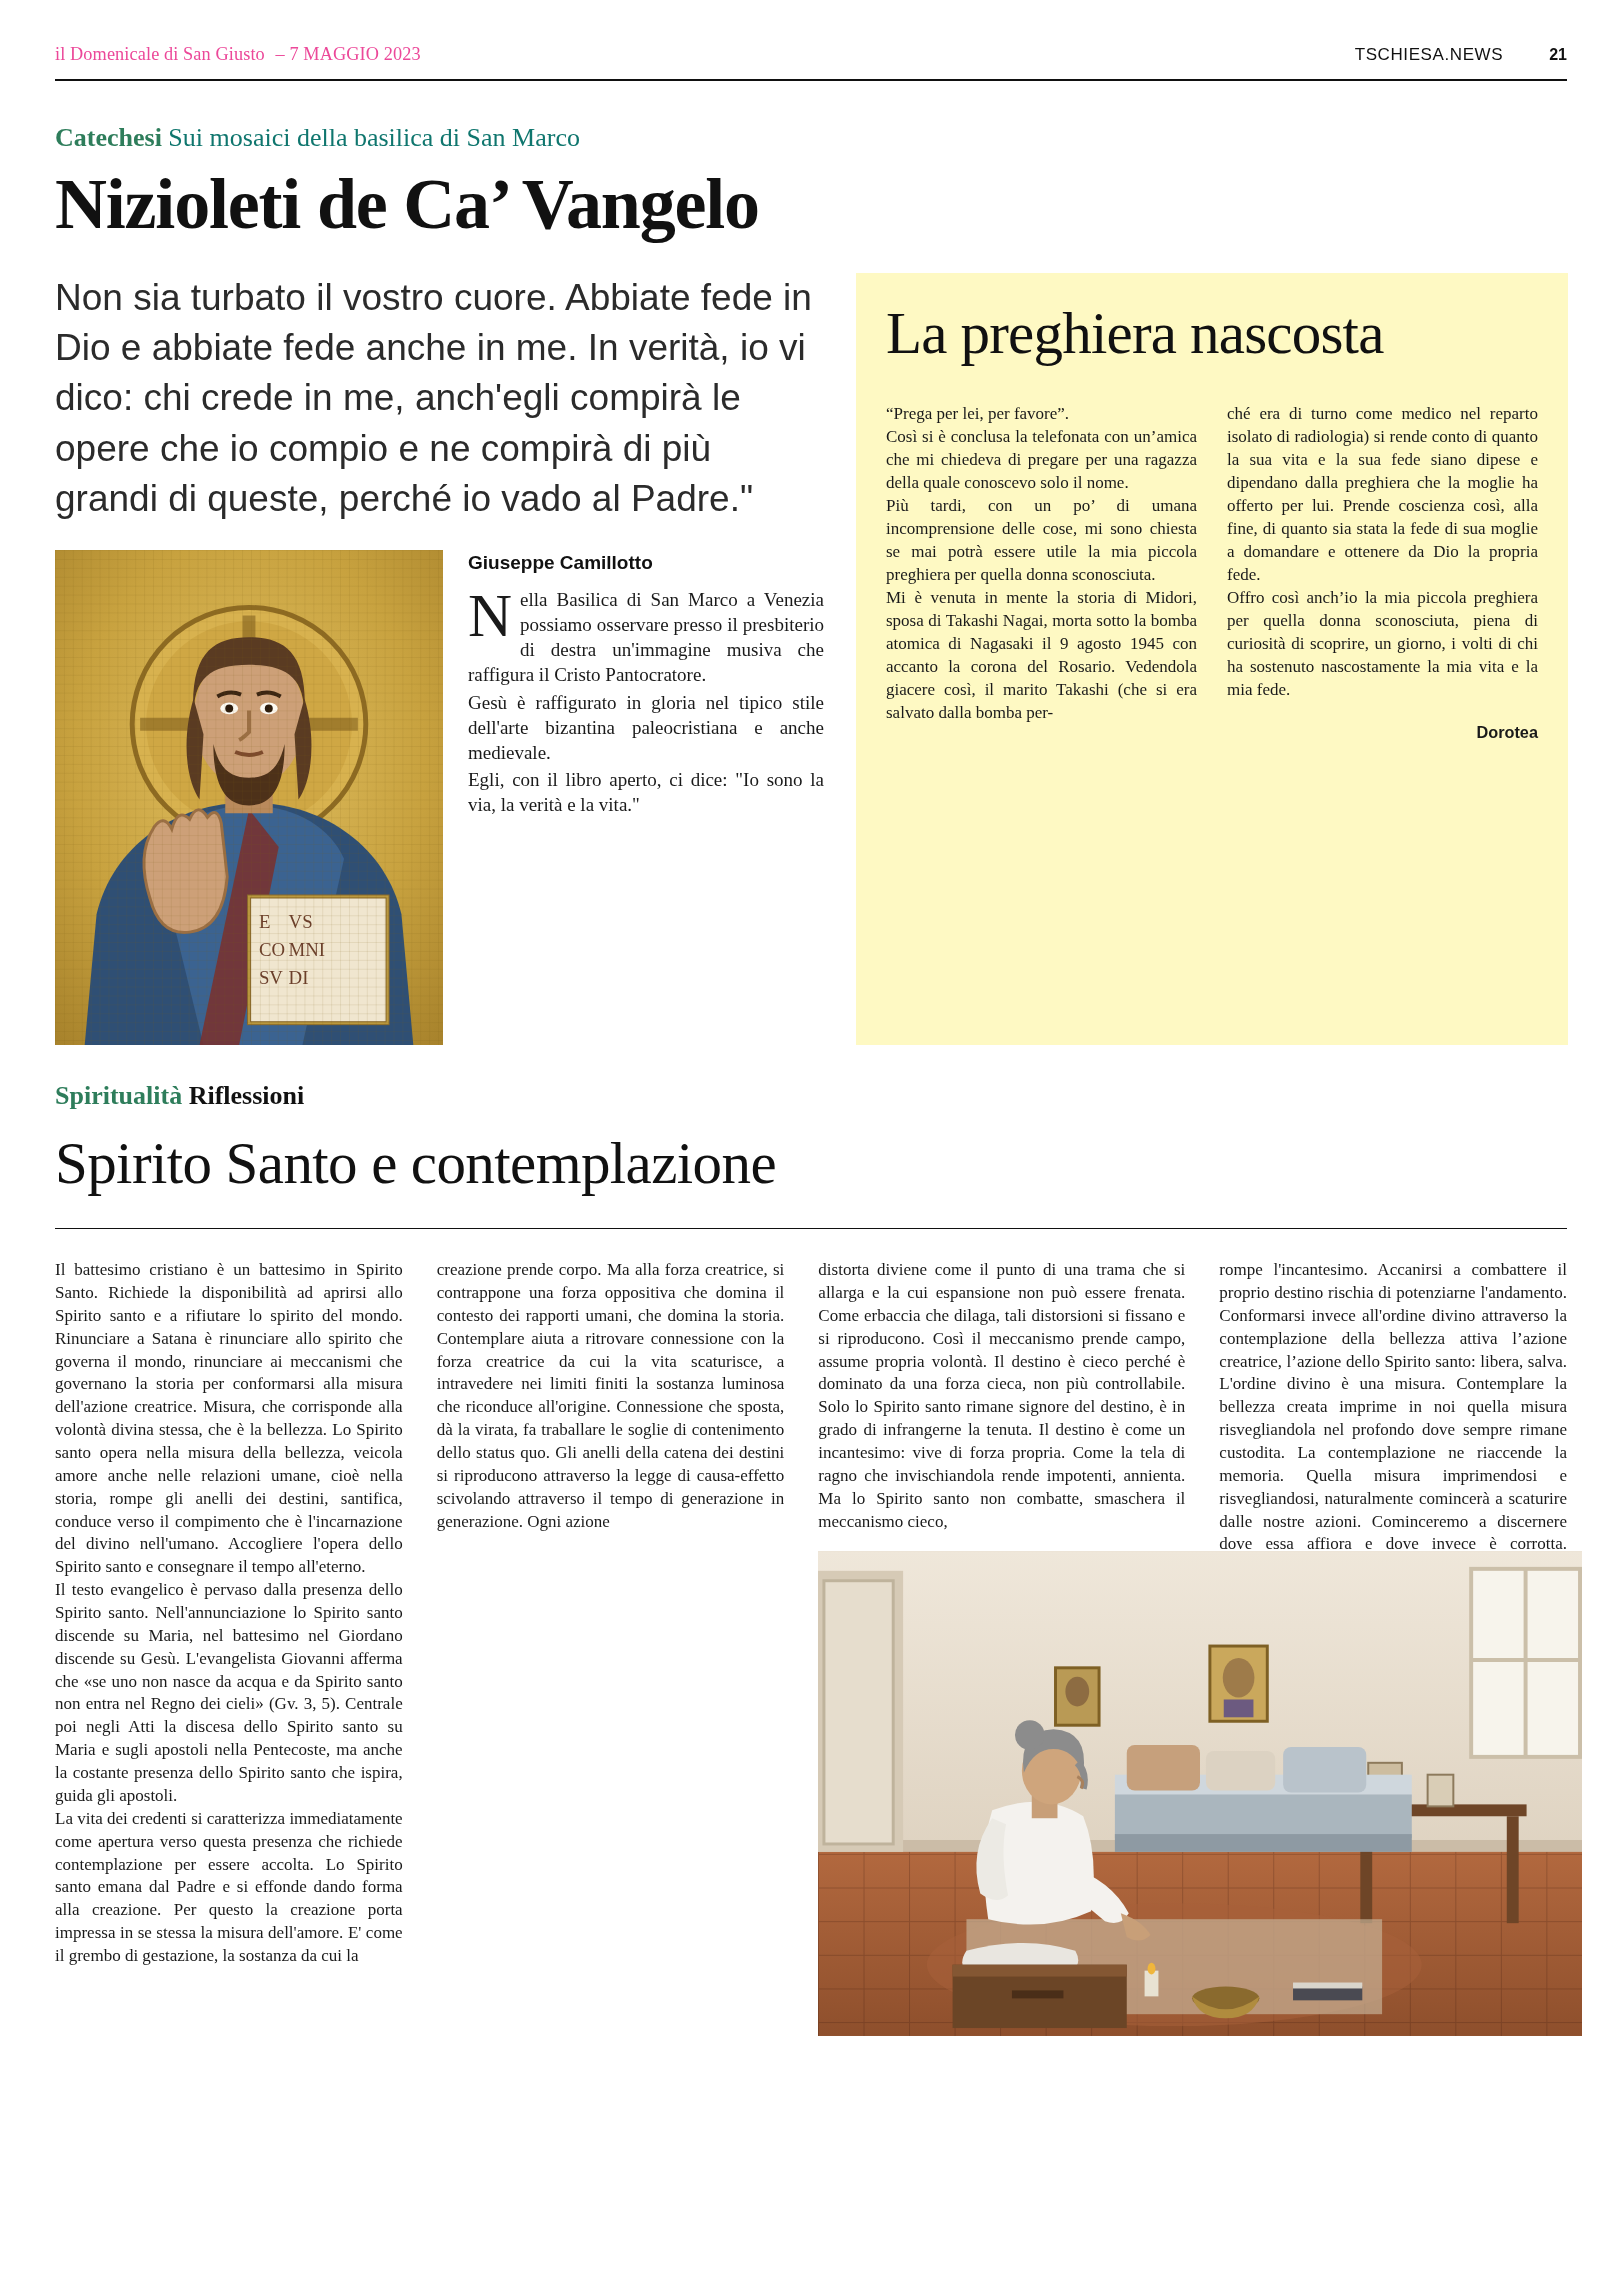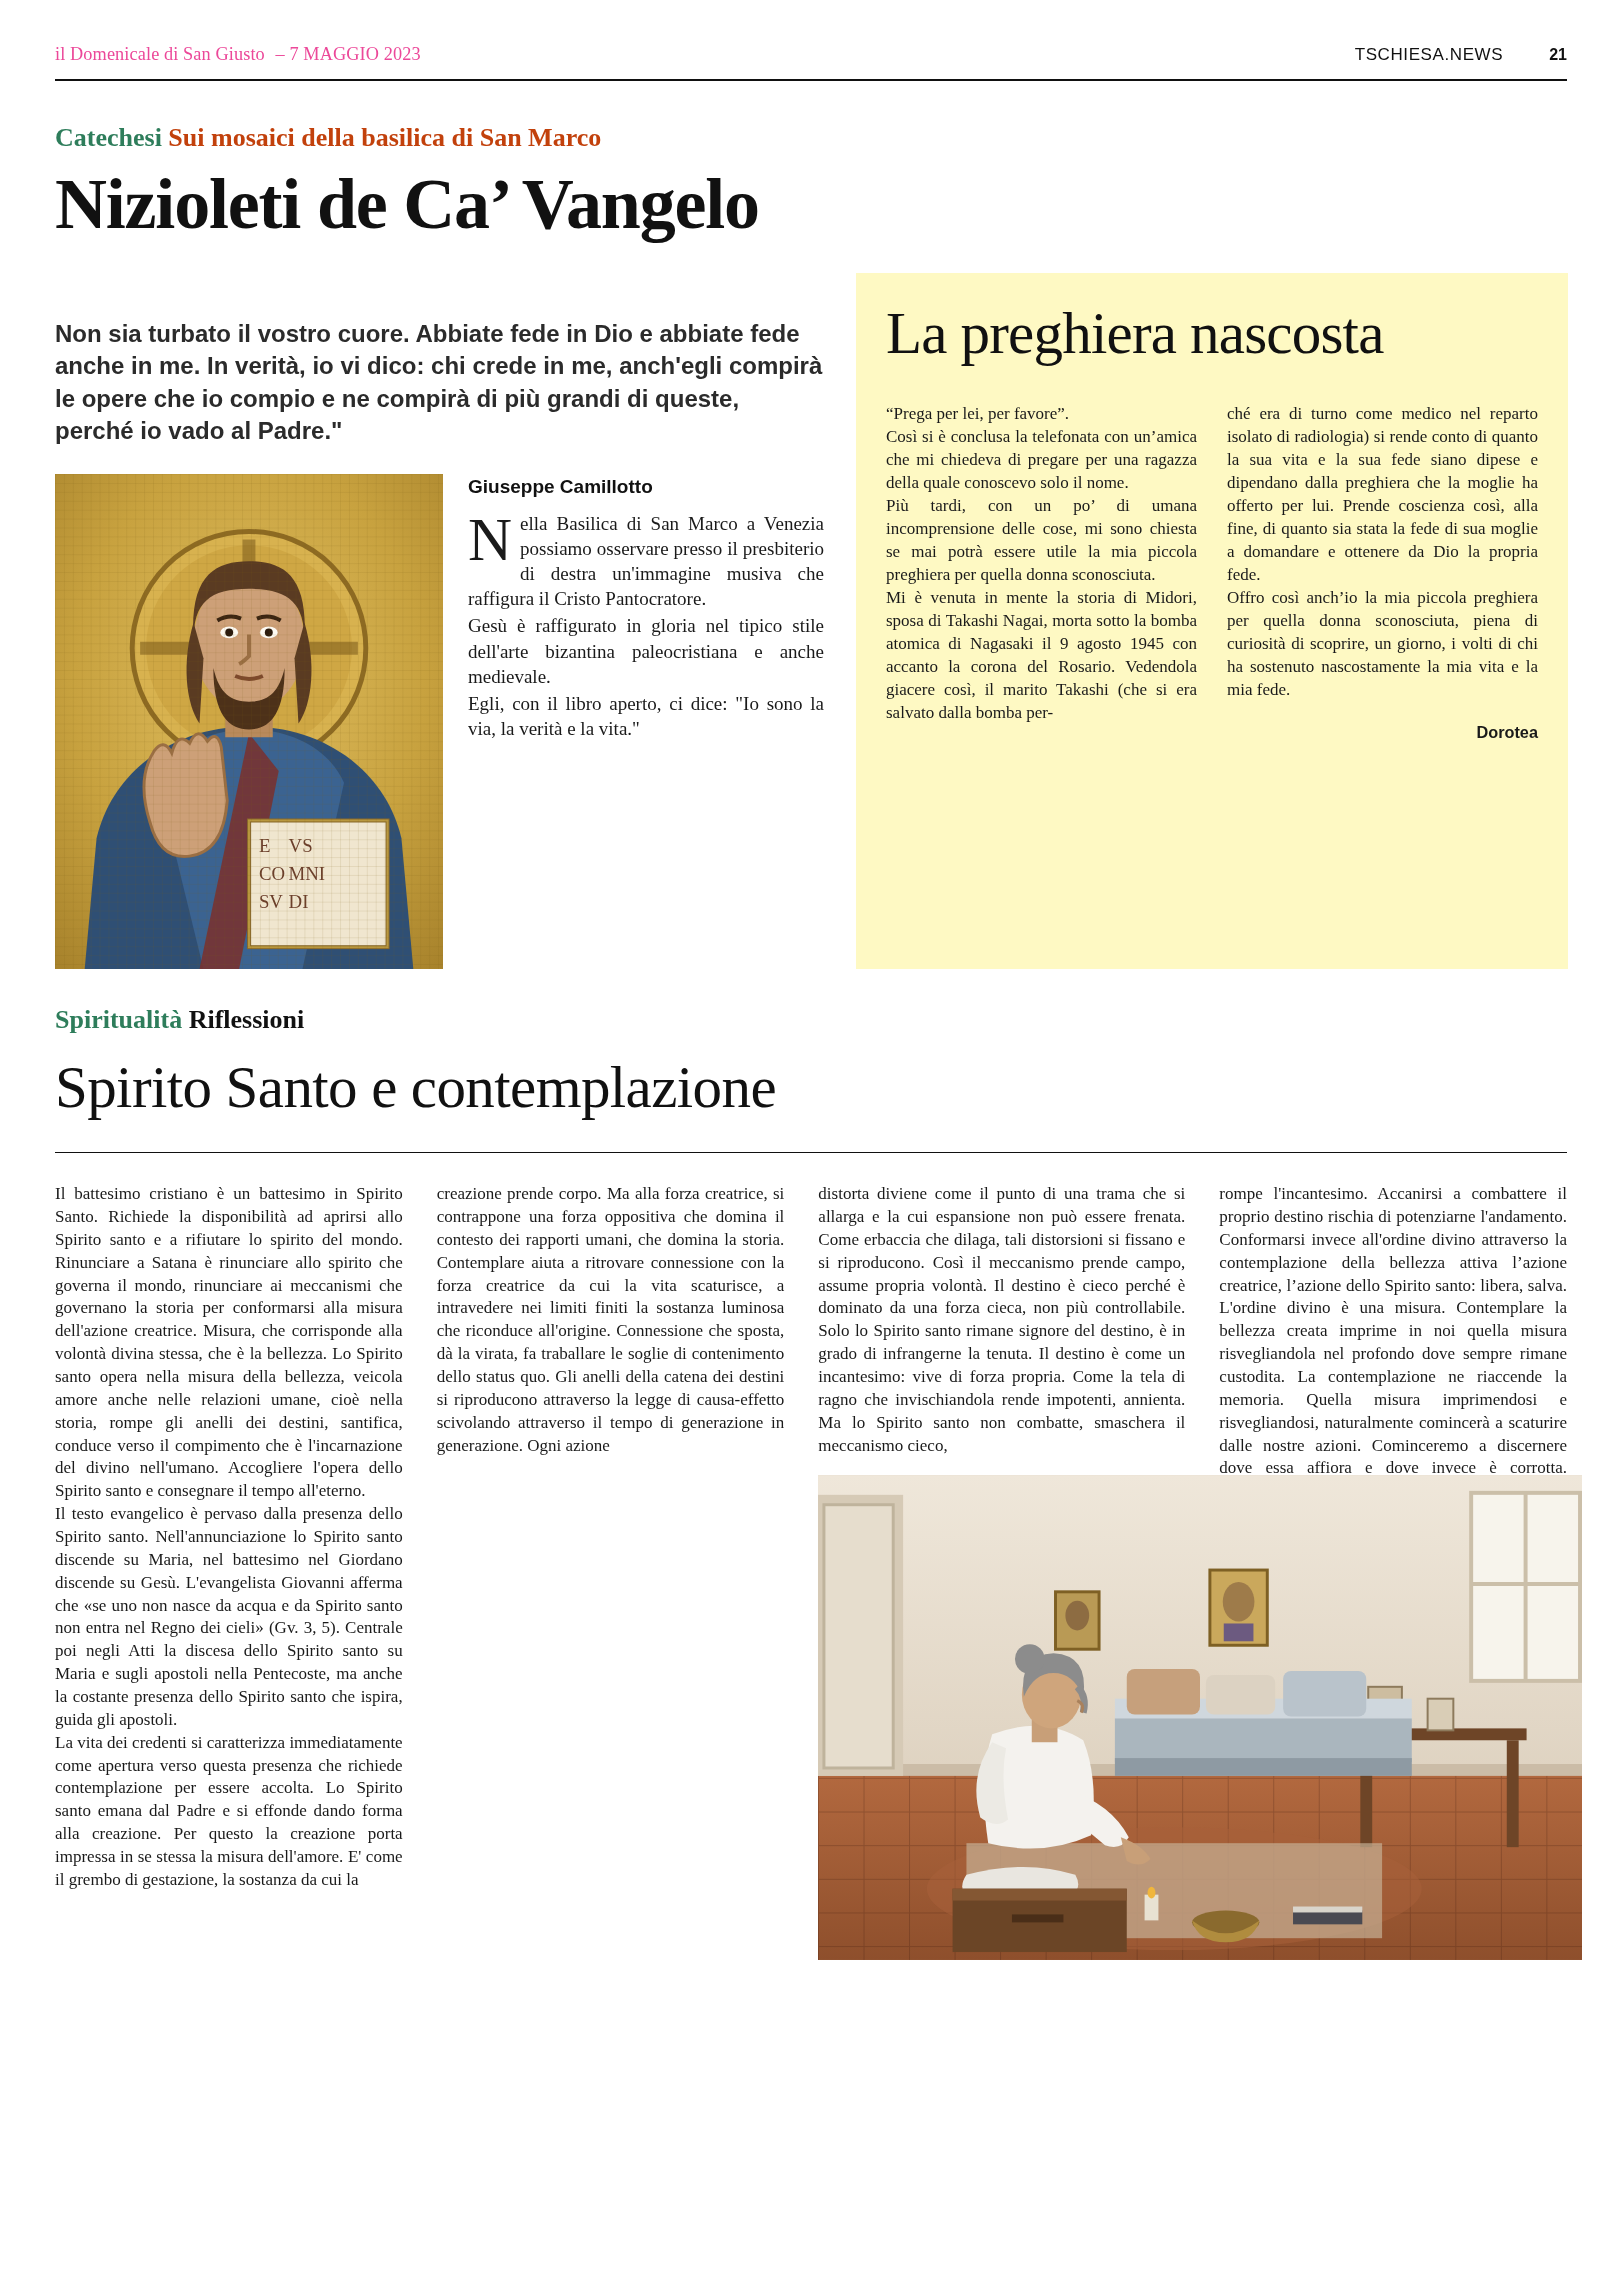--- a/index.html
+++ b/index.html
@@ -17,34 +17,34 @@
   .masthead { display:flex; align-items:baseline; justify-content:space-between;
     border-bottom:2.5px solid #111; padding-bottom:14px; }
   .masthead-left { font-family:"Liberation Serif", serif; font-size:18.3px; letter-spacing:0.1px; color:#ec4899; }
   .masthead-right { display:flex; align-items:baseline; gap:22px; }
   .masthead-site { font-family:"Liberation Sans", sans-serif; font-size:17px; letter-spacing:0.6px; color:#111; }
   .masthead-page { font-family:"Liberation Sans", sans-serif; font-size:16px; font-weight:bold; color:#111;margin-left:24px; }
 
   
   .kicker { margin-top:42px; font-size:26px; }
   .kicker .rubric { color:#2e7d5b; font-weight:bold; font-style:normal; }
-  .kicker .rubric-sub { color:#c2410c; font-weight:bold;margin-top:20px; }
+  .kicker .rubric-sub { color:#0f766e; font-weight:normal;margin-top:20px; }
   h1.headline {
     font-size:72px; font-weight:bold; letter-spacing:-1.2px;
     margin:14px 0 0 0; line-height:1.05; color:#111;
   }
 
   
   .hero { display:flex; gap:32px; margin-top:30px; }
   .hero-left { width:792px; }
   .hero-right { width:721px; background:#fef9c3; padding:26px 30px 30px 30px; }
 
   .pull {
     font-family:"Liberation Sans", sans-serif;
-    font-size:24px; line-height:1.36; color:#2b2b2b; font-weight:700;margin-top:45px;
+    font-size:37px; line-height:1.36; color:#2b2b2b; font-weight:400;
   }
 
   .hero-body { display:flex; gap:25px; margin-top:26px; }
   .mosaic { width:388px; height:495px; position:relative; overflow:hidden; background:#caa23c; flex:0 0 auto; }
   .byline { font-family:"Liberation Sans", sans-serif; font-weight:bold; font-size:19px; color:#111; margin-bottom:12px; }
   .hero-text { width:356px; font-size:19px; line-height:1.32; text-align:justify; }
   .hero-text p { margin:0 0 2px 0; }
   .dropcap-para { position:relative; }
   .dropcap {
     float:left; font-size:61px; line-height:46px; padding:6px 8px 0 0; font-weight:normal;

